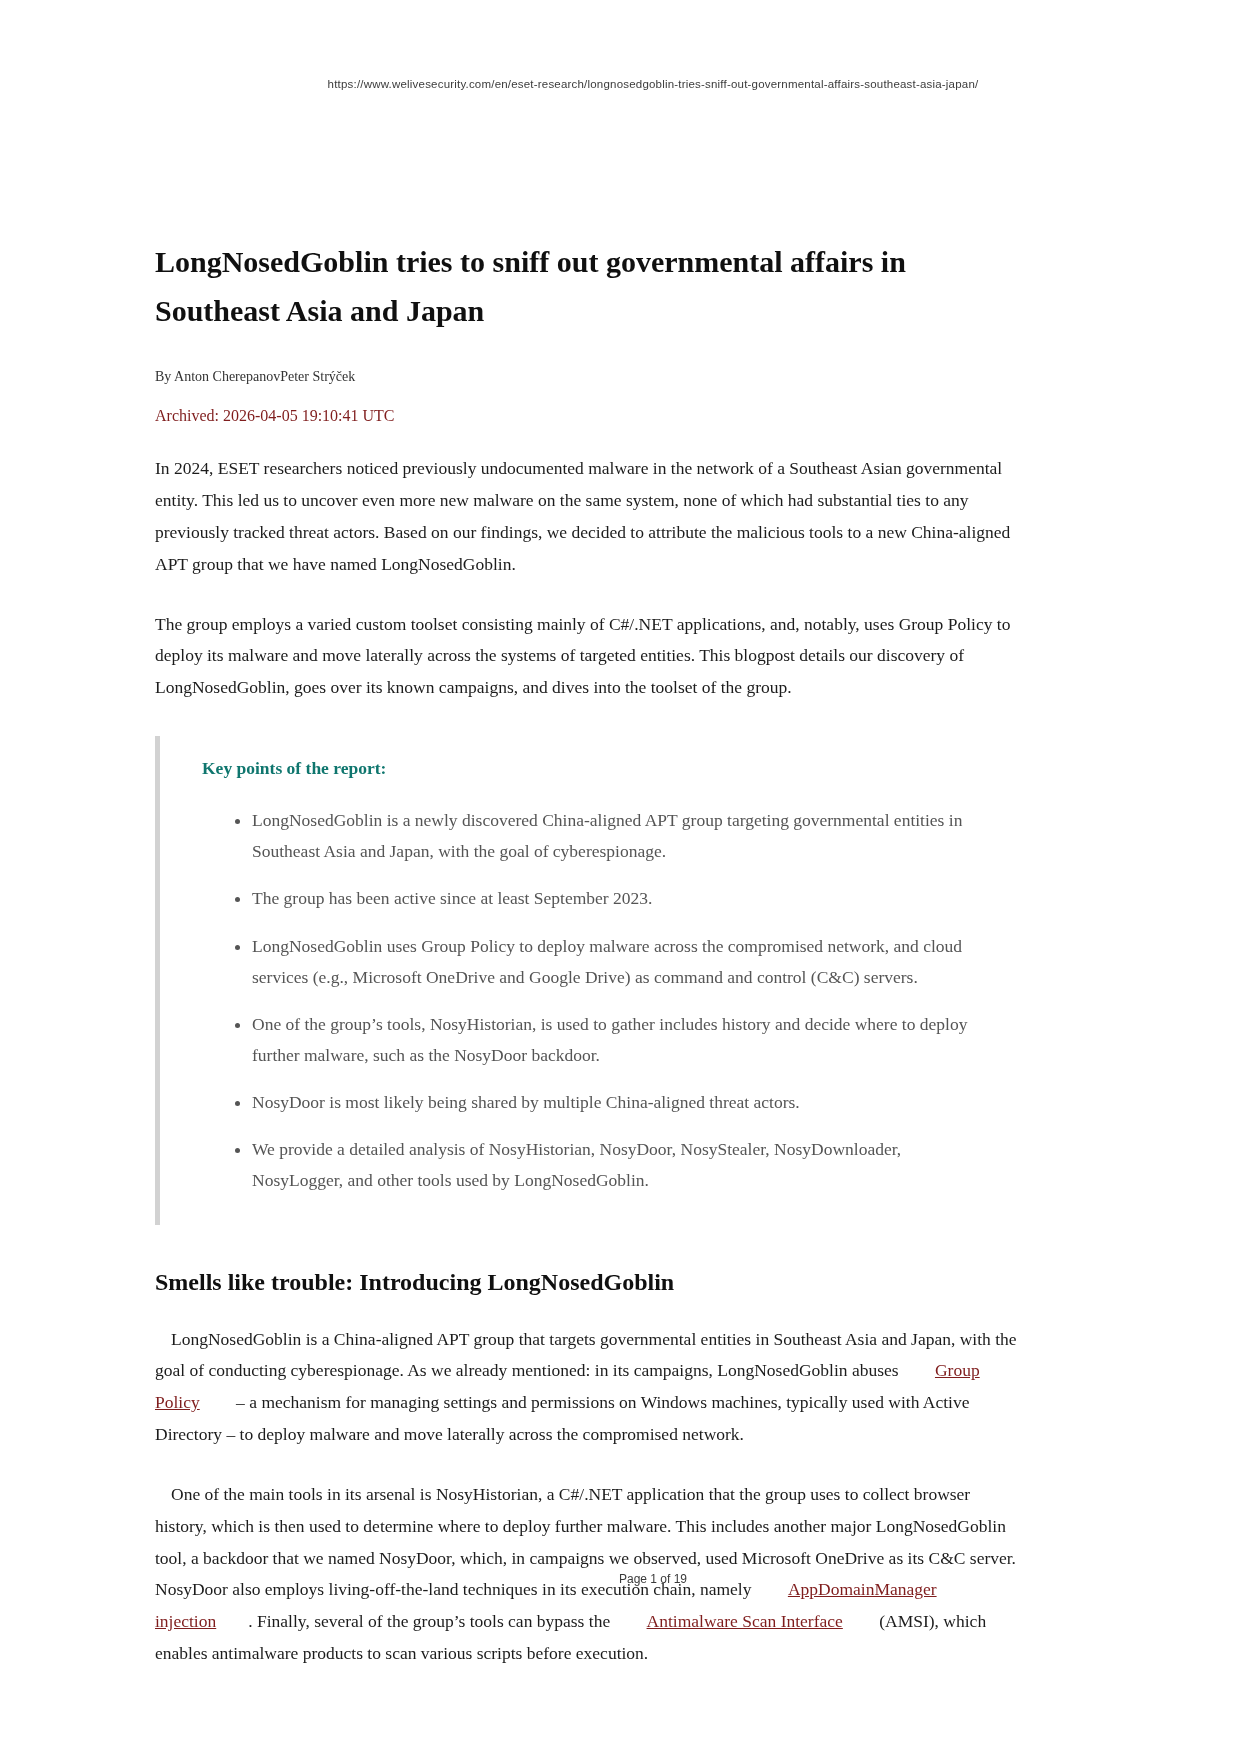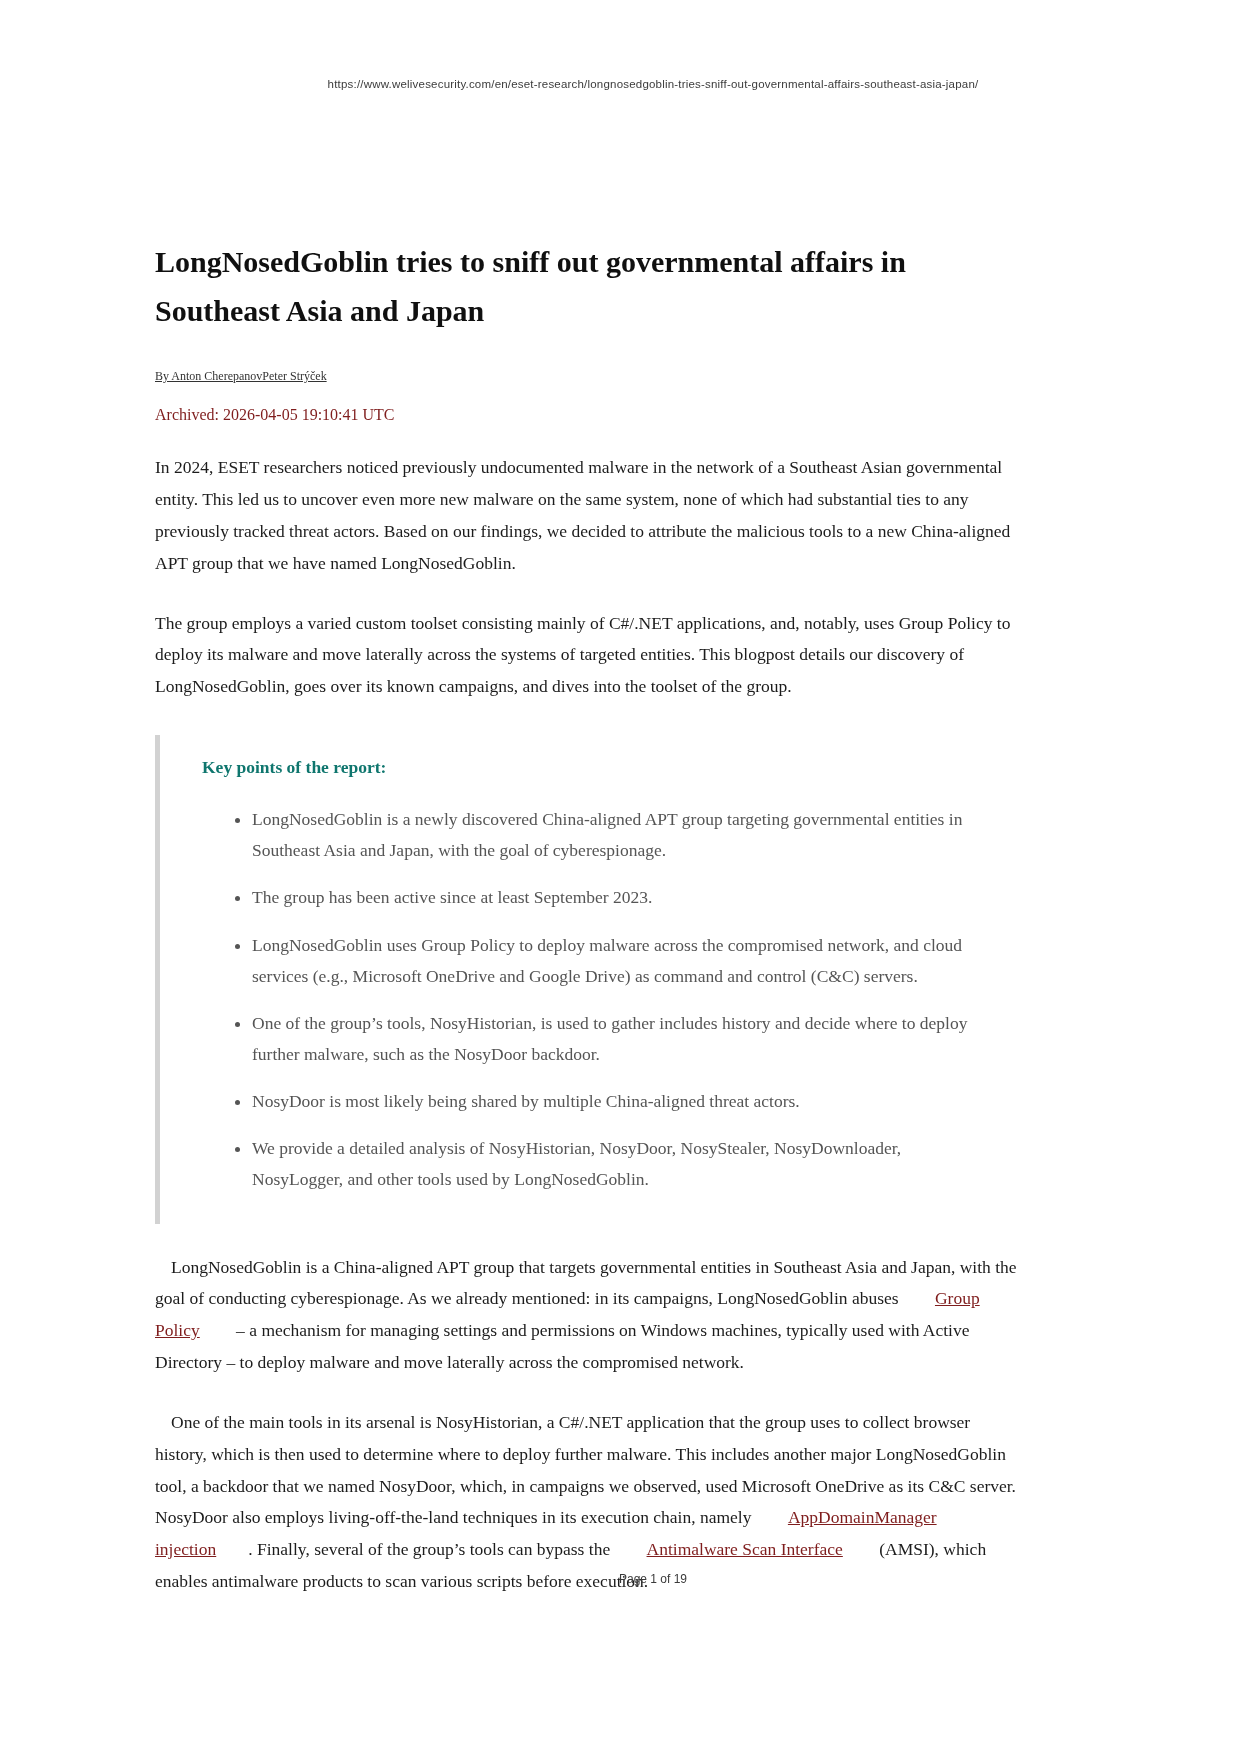--- a/index.html
+++ b/index.html
@@ -26,23 +26,22 @@
   }
   h1.title {
     margin-top: 148px;
     font-size: 30px;
     line-height: 1.62;
     font-weight: bold;
     color: #101010;
   }
   .byline {
     margin-top: 34px;
-    font-size: 12px;
+    font-size: 14px;
     color: #333333;
-    text-decoration: underline;
   }
   .archived {
     margin-top: 22px;
     font-size: 16px;
     color: #7f1d1d;
   }
   p.body-p {
     margin-top: 28px;
     font-size: 17.5px;
     line-height: 1.82;
@@ -120,20 +119,21 @@
     <ul>
       <li>LongNosedGoblin is a newly discovered China-aligned APT group targeting governmental entities in Southeast Asia and Japan, with the goal of cyberespionage.</li>
       <li>The group has been active since at least September 2023.</li>
       <li>LongNosedGoblin uses Group Policy to deploy malware across the compromised network, and cloud services (e.g., Microsoft OneDrive and Google Drive) as command and control (C&amp;C) servers.</li>
       <li>One of the group’s tools, NosyHistorian, is used to gather includes history and decide where to deploy further malware, such as the NosyDoor backdoor.</li>
       <li>NosyDoor is most likely being shared by multiple China-aligned threat actors.</li>
       <li>We provide a detailed analysis of NosyHistorian, NosyDoor, NosyStealer, NosyDownloader, NosyLogger, and other tools used by LongNosedGoblin.</li>
     </ul>
   </div>
 
+  <h2 class="section-h">Smells like trouble: Introducing LongNosedGoblin</h2>
 
   <p class="body-p"><span>LongNosedGoblin is a China-aligned APT group that targets governmental entities in Southeast Asia and Japan, with the goal of conducting cyberespionage. As we already mentioned: in its campaigns, LongNosedGoblin abuses </span><a class="inline-link" href="#">Group Policy</a><span> – a mechanism for managing settings and permissions on Windows machines, typically used with Active Directory – to deploy malware and move laterally across the compromised network.</span></p>
 
   <p class="body-p"><span>One of the main tools in its arsenal is NosyHistorian, a C#/.NET application that the group uses to collect browser history, which is then used to determine where to deploy further malware. This includes another major LongNosedGoblin tool, a backdoor that we named NosyDoor, which, in campaigns we observed, used Microsoft OneDrive as its C&amp;C server. NosyDoor also employs living-off-the-land techniques in its execution chain, namely </span><a class="inline-link" href="#">AppDomainManager injection</a><span>. Finally, several of the group’s tools can bypass the </span><a class="inline-link" href="#">Antimalware Scan Interface</a><span> (AMSI), which enables antimalware products to scan various scripts before execution.</span></p>
 
 </div>
 
 <div class="footer">Page 1 of 19</div>
 
 <div class="bottom-bar"></div>

